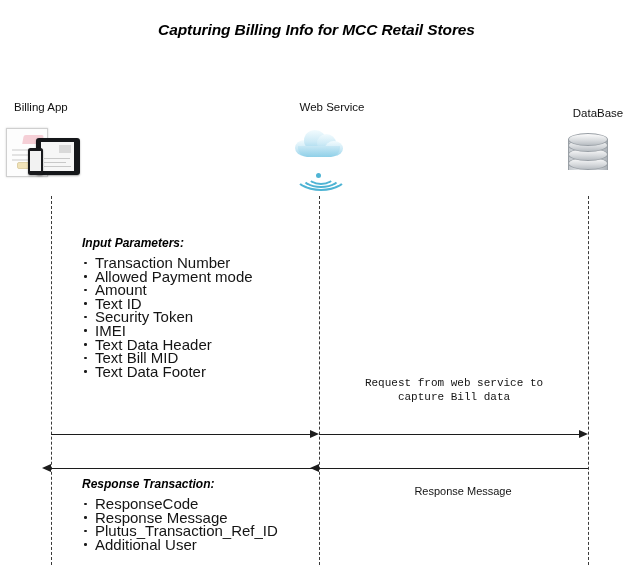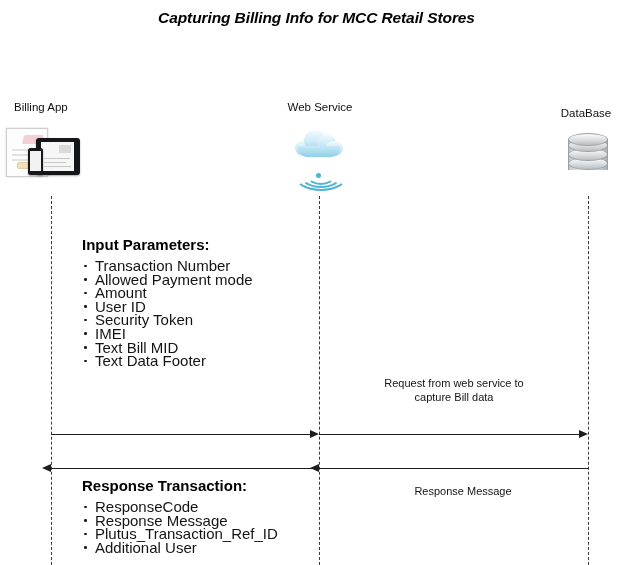--- a/index.html
+++ b/index.html
@@ -14,40 +14,40 @@
     background: #ffffff;
     overflow: hidden;
     font-family: "Liberation Sans", sans-serif;
     color: #1a1a1a;
   }
 
   
   .diagram-title {
     position: absolute;
     left: 0;
-    top: 8px;
+    top: 20px;
     width: 633px;
     text-align: center;
     font-size: 15.5px;
     font-weight: bold;
     font-style: italic;
     line-height: 20px;
     letter-spacing: -0.1px;
     color: #000000;
   }
 
   
   .actor-label {
     position: absolute;
     font-size: 11.5px;
     color: #111111;
     white-space: nowrap;
     text-align: right;
   }
-  .actor-label.center { transform: translateX(-50%); }
+  .actor-label.center { transform: translateX(-50%); margin-left: 12px; }
 
   
   .lifeline {
     position: absolute;
     top: 196px;
     bottom: 0;
     width: 0;
     border-left: 1.5px dashed #3a3a3a;
   }
 
@@ -77,25 +77,26 @@
     font-size: 11px;
     line-height: 14px;
     color: #141414;
     transform: translateX(-50%);
     white-space: pre-line;
   }
 
   
   .param-block { position: absolute; }
   .param-heading {
-    font-size: 15px;
+    font-size: 12px;
     font-weight: bold;
     color: #000000;
     margin: 0 0 6px 0;
     white-space: nowrap;
+    font-style: italic;
   }
   .param-list {
     list-style: none;
     margin: 0;
     padding: 0;
   }
   .param-list li {
     position: relative;
     font-size: 15px;
     line-height: 13.6px;
@@ -308,29 +309,30 @@
   </div>
 
   <div class="lifeline" style="left:588px;"></div>
 
   <div class="param-block" style="left:82px; top:236px;">
     <div class="param-heading">Input Parameters:</div>
     <ul class="param-list">
       <li>Transaction Number</li>
       <li>Allowed Payment mode</li>
       <li>Amount</li>
-      <li>User ID</li>
+      <li>Text ID</li>
       <li>Security Token</li>
       <li>IMEI</li>
+      <li>Text Data Header</li>
       <li>Text Bill MID</li>
       <li>Text Data Footer</li>
     </ul>
   </div>
 
-  <div class="msg-label" style="left:454px; top:376px; width:230px;">Request from web service to
+  <div class="msg-label" style="left:454px; top:376px; width:230px;font-family:Liberation Mono, monospace;">Request from web service to
 capture Bill data</div>
 
   <div class="msg-line" style="left:51px; top:434px; width:261px;"></div>
   <div class="arrow-head right" style="left:310px; top:429.5px;"></div>
 
   <div class="msg-line" style="left:319px; top:434px; width:261px;"></div>
   <div class="arrow-head right" style="left:579px; top:429.5px;"></div>
 
   <div class="msg-line" style="left:51px; top:468px; width:268px;"></div>
   <div class="arrow-head left" style="left:42px; top:463.5px;"></div>

